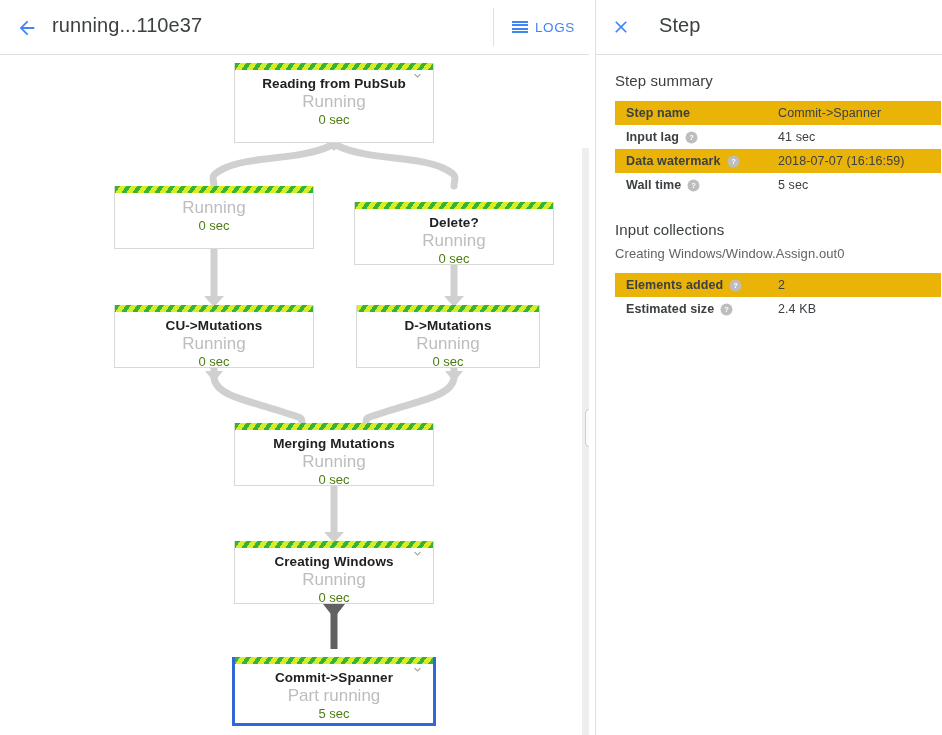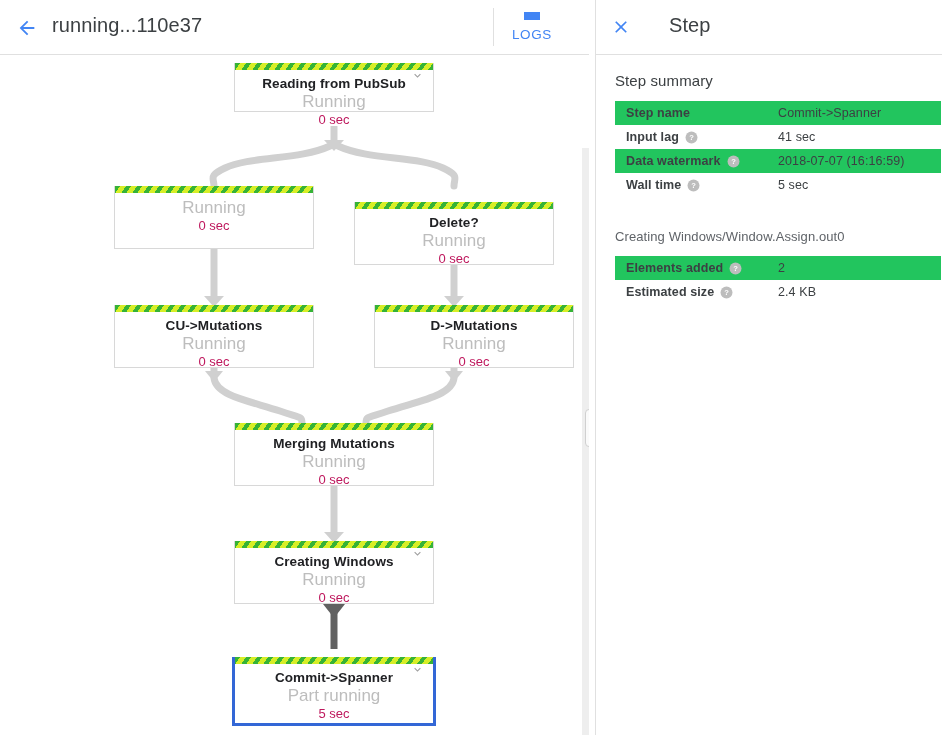--- a/index.html
+++ b/index.html
@@ -75,21 +75,20 @@
     position: absolute;
     left: 508px;
     top: 12px;
     height: 30px;
     display: flex;
     align-items: center;
     gap: 7px;
     color: #4285f4;
     cursor: pointer;
     padding: 0 4px;
-    flex-direction: column;
   }
   #logs-label {
     font-size: 13.5px;
     font-weight: 500;
     letter-spacing: .6px;
     color: #4285f4;
   }
   .logs-icon {
     width: 16px;
     height: 13px;
@@ -163,21 +162,21 @@
     letter-spacing: .1px;
   }
   .node-status {
     font-size: 17px;
     color: #bdbdbd;
     line-height: 17px;
     margin-top: 1px;
   }
   .node-time {
     font-size: 13px;
-    color: #be185d;
+    color: #4d7c0f;
     line-height: 17px;
     margin-top: 1px;
   }
 
   .node-chevron {
     position: absolute;
     right: 6px;
     top: 2px;
     width: 20px;
     height: 20px;
@@ -246,21 +245,21 @@
     width: 34px;
     height: 34px;
     display: flex;
     align-items: center;
     justify-content: center;
     cursor: pointer;
   }
 
   #panel-title {
     position: absolute;
-    left: 73px;
+    left: 63px;
     top: 11px;
     font-size: 20px;
     color: #3c4043;
     line-height: 28px;
     letter-spacing: .1px;
   }
 
   #right-body {
     position: absolute;
     left: 0;
@@ -285,21 +284,21 @@
     letter-spacing: .1px;
   }
 
   .kv-table {
     width: 326px;
     margin-left: 19px;
     border-collapse: collapse;
     table-layout: fixed;
   }
   .kv-table tr { height: 24px; }
-  .kv-table tr.shaded { background: #22c55e; }
+  .kv-table tr.shaded { background: #eab308; }
   .kv-table td {
     padding: 0;
     vertical-align: middle;
     font-size: 12.5px;
     letter-spacing: .1px;
   }
   .kv-key {
     width: 152px;
     font-weight: bold;
     color: #3c4043;
@@ -376,21 +375,21 @@
         <path d="M454,322 C452,340 418,345 388,355 C368,362 366,360 366,367" stroke="#d0d0d0" stroke-width="7" fill="none" stroke-linecap="round"></path>
 
         <path d="M334,430 L334,476" stroke="#d0d0d0" stroke-width="7" fill="none"></path>
         <path d="M324,476 L344,476 L334,487 Z" fill="#d0d0d0"></path>
 
         <path d="M334,548 L334,593" stroke="#616161" stroke-width="7" fill="none"></path>
         <path d="M323,548 L345,548 L334,562 Z" fill="#616161"></path>
       </svg>
 
       <div id="node-layer">
-          <div class="node" style="left: 234px; top: 7px; width: 200px; height: 49px;">
+          <div class="node" style="left: 234px; top: 7px; width: 200px; height: 80px;">
             <div class="node-stripe"></div>
             <div class="node-body">
               <div class="node-title">Reading from PubSub</div>
               <div class="node-status">Running</div>
               <div class="node-time">0 sec</div>
               <div class="node-chevron">
                 <svg width="13" height="13" viewBox="0 0 24 24">
                   <path d="M7.4 8.6L12 13.2l4.6-4.6L18 10l-6 6-6-6z" fill="#9e9e9e"></path>
                 </svg>
               </div>
@@ -412,21 +411,21 @@
             </div>
           </div>
           <div class="node" style="left: 114px; top: 249px; width: 200px; height: 63px;">
             <div class="node-stripe"></div>
             <div class="node-body">
               <div class="node-title">CU-&gt;Mutations</div>
               <div class="node-status">Running</div>
               <div class="node-time">0 sec</div>
             </div>
           </div>
-          <div class="node" style="left: 374px; top: 249px; width: 200px; height: 63px;">
+          <div class="node" style="left: 356px; top: 249px; width: 184px; height: 63px;">
             <div class="node-stripe"></div>
             <div class="node-body">
               <div class="node-title">D-&gt;Mutations</div>
               <div class="node-status">Running</div>
               <div class="node-time">0 sec</div>
             </div>
           </div>
           <div class="node" style="left: 234px; top: 367px; width: 200px; height: 63px;">
             <div class="node-stripe"></div>
             <div class="node-body">
@@ -509,20 +508,21 @@
               <td class="kv-key"><span>Wall time</span><span class="help-icon"><svg width="13" height="13" viewBox="0 0 24 24">
                     <circle cx="12" cy="12" r="11" fill="#bdbdbd"></circle>
                     <text x="12" y="17.3" text-anchor="middle" font-family="Liberation Sans, sans-serif" font-size="14" font-weight="bold" fill="#ffffff">?</text>
                   </svg></span></td>
               <td class="kv-val">5 sec</td>
             </tr>
           </tbody>
       </table>
 
       <div class="spacer-24"></div>
+      <div class="section-heading">Input collections</div>
       <div class="sub-caption">Creating Windows/Window.Assign.out0</div>
       <div class="spacer-12"></div>
       <table class="kv-table">
         <tbody id="input-collections-rows">
             <tr class="shaded">
               <td class="kv-key"><span>Elements added</span><span class="help-icon"><svg width="13" height="13" viewBox="0 0 24 24">
                     <circle cx="12" cy="12" r="11" fill="#bdbdbd"></circle>
                     <text x="12" y="17.3" text-anchor="middle" font-family="Liberation Sans, sans-serif" font-size="14" font-weight="bold" fill="#ffffff">?</text>
                   </svg></span></td>
               <td class="kv-val">2</td>

